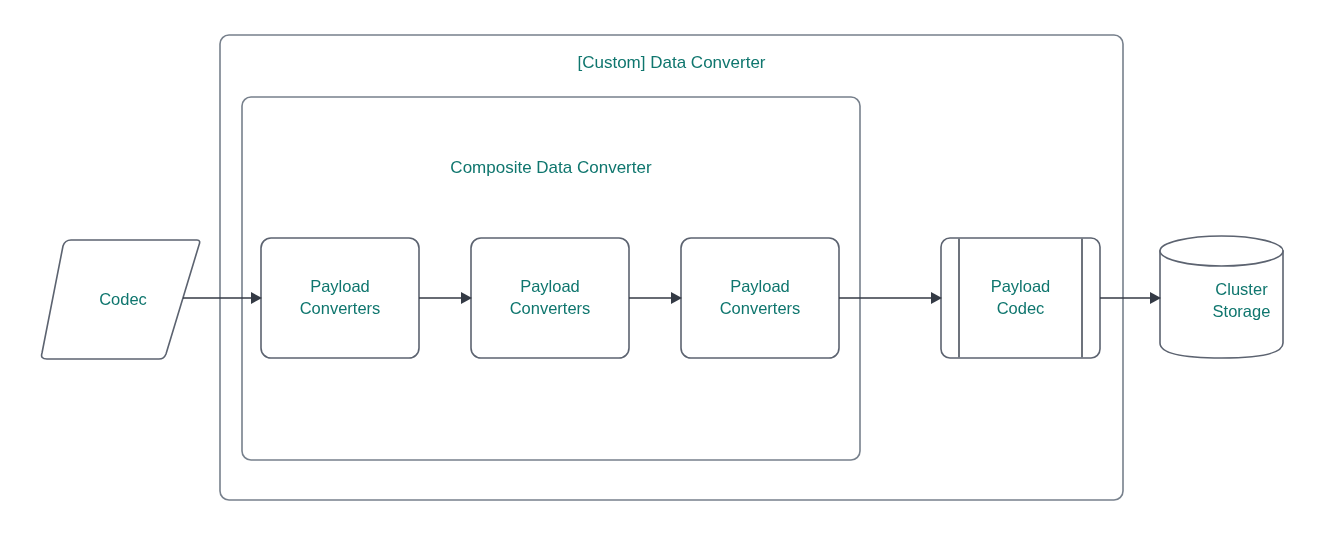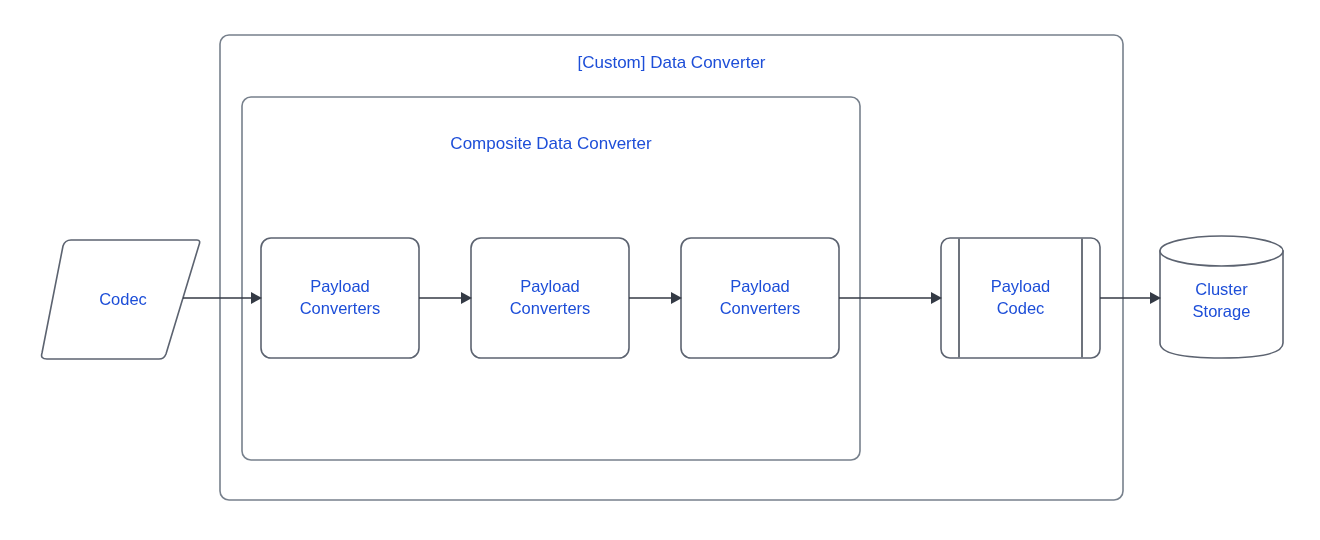--- a/index.html
+++ b/index.html
@@ -50,21 +50,21 @@
     stroke: #5c6370;
     stroke-width: 1.6;
   }
   .cyl-top {
     fill: #ffffff;
     stroke: #5c6370;
     stroke-width: 1.6;
   }
   .lbl {
     position: absolute;
-    color: #1d4ed8;
+    color: #0f766e;
     font-family: "Liberation Sans", sans-serif;
     text-align: center;
     line-height: 1.33;
     white-space: pre-line;
     pointer-events: none;
     display: flex;
     align-items: center;
     justify-content: center;
   }
   .lbl-container-title {
@@ -123,32 +123,32 @@
 
     <g>
       <line class="edge-line" x1="1100" y1="298" x2="1151" y2="298"></line>
       <path class="arrow-head" d="M 1150,292 L 1161,298 L 1150,304 Z"></path>
     </g>
 
   </svg>
 
   <div class="lbl lbl-container-title" style="left:220px; top:51px; width:903px; height:24px;">[Custom] Data Converter</div>
 
-  <div class="lbl lbl-container-title" style="left:242px; top:132px; width:618px; height:24px;text-align:right;">Composite Data Converter</div>
+  <div class="lbl lbl-container-title" style="left:242px; top:156px; width:618px; height:24px;text-align:right;">Composite Data Converter</div>
 
   <div class="lbl lbl-node" style="left:48px; top:240px; width:150px; height:119px;">Codec</div>
 
   <div class="lbl lbl-node" style="left:261px; top:238px; width:158px; height:120px;">Payload
 Converters</div>
 
   <div class="lbl lbl-node" style="left:471px; top:238px; width:158px; height:120px;">Payload
 Converters</div>
 
   <div class="lbl lbl-node" style="left:681px; top:238px; width:158px; height:120px;">Payload
 Converters</div>
 
   <div class="lbl lbl-node" style="left:959px; top:238px; width:123px; height:120px;">Payload
 Codec</div>
 
-  <div class="lbl lbl-node" style="left:1160px; top:243px; width:123px; height:115px;">Cluster
+  <div class="lbl lbl-node" style="left:1160px; top:243px; width:123px; height:115px;padding-left:20px;">Cluster
 Storage</div>
 
 </div>
 
 </body></html>

